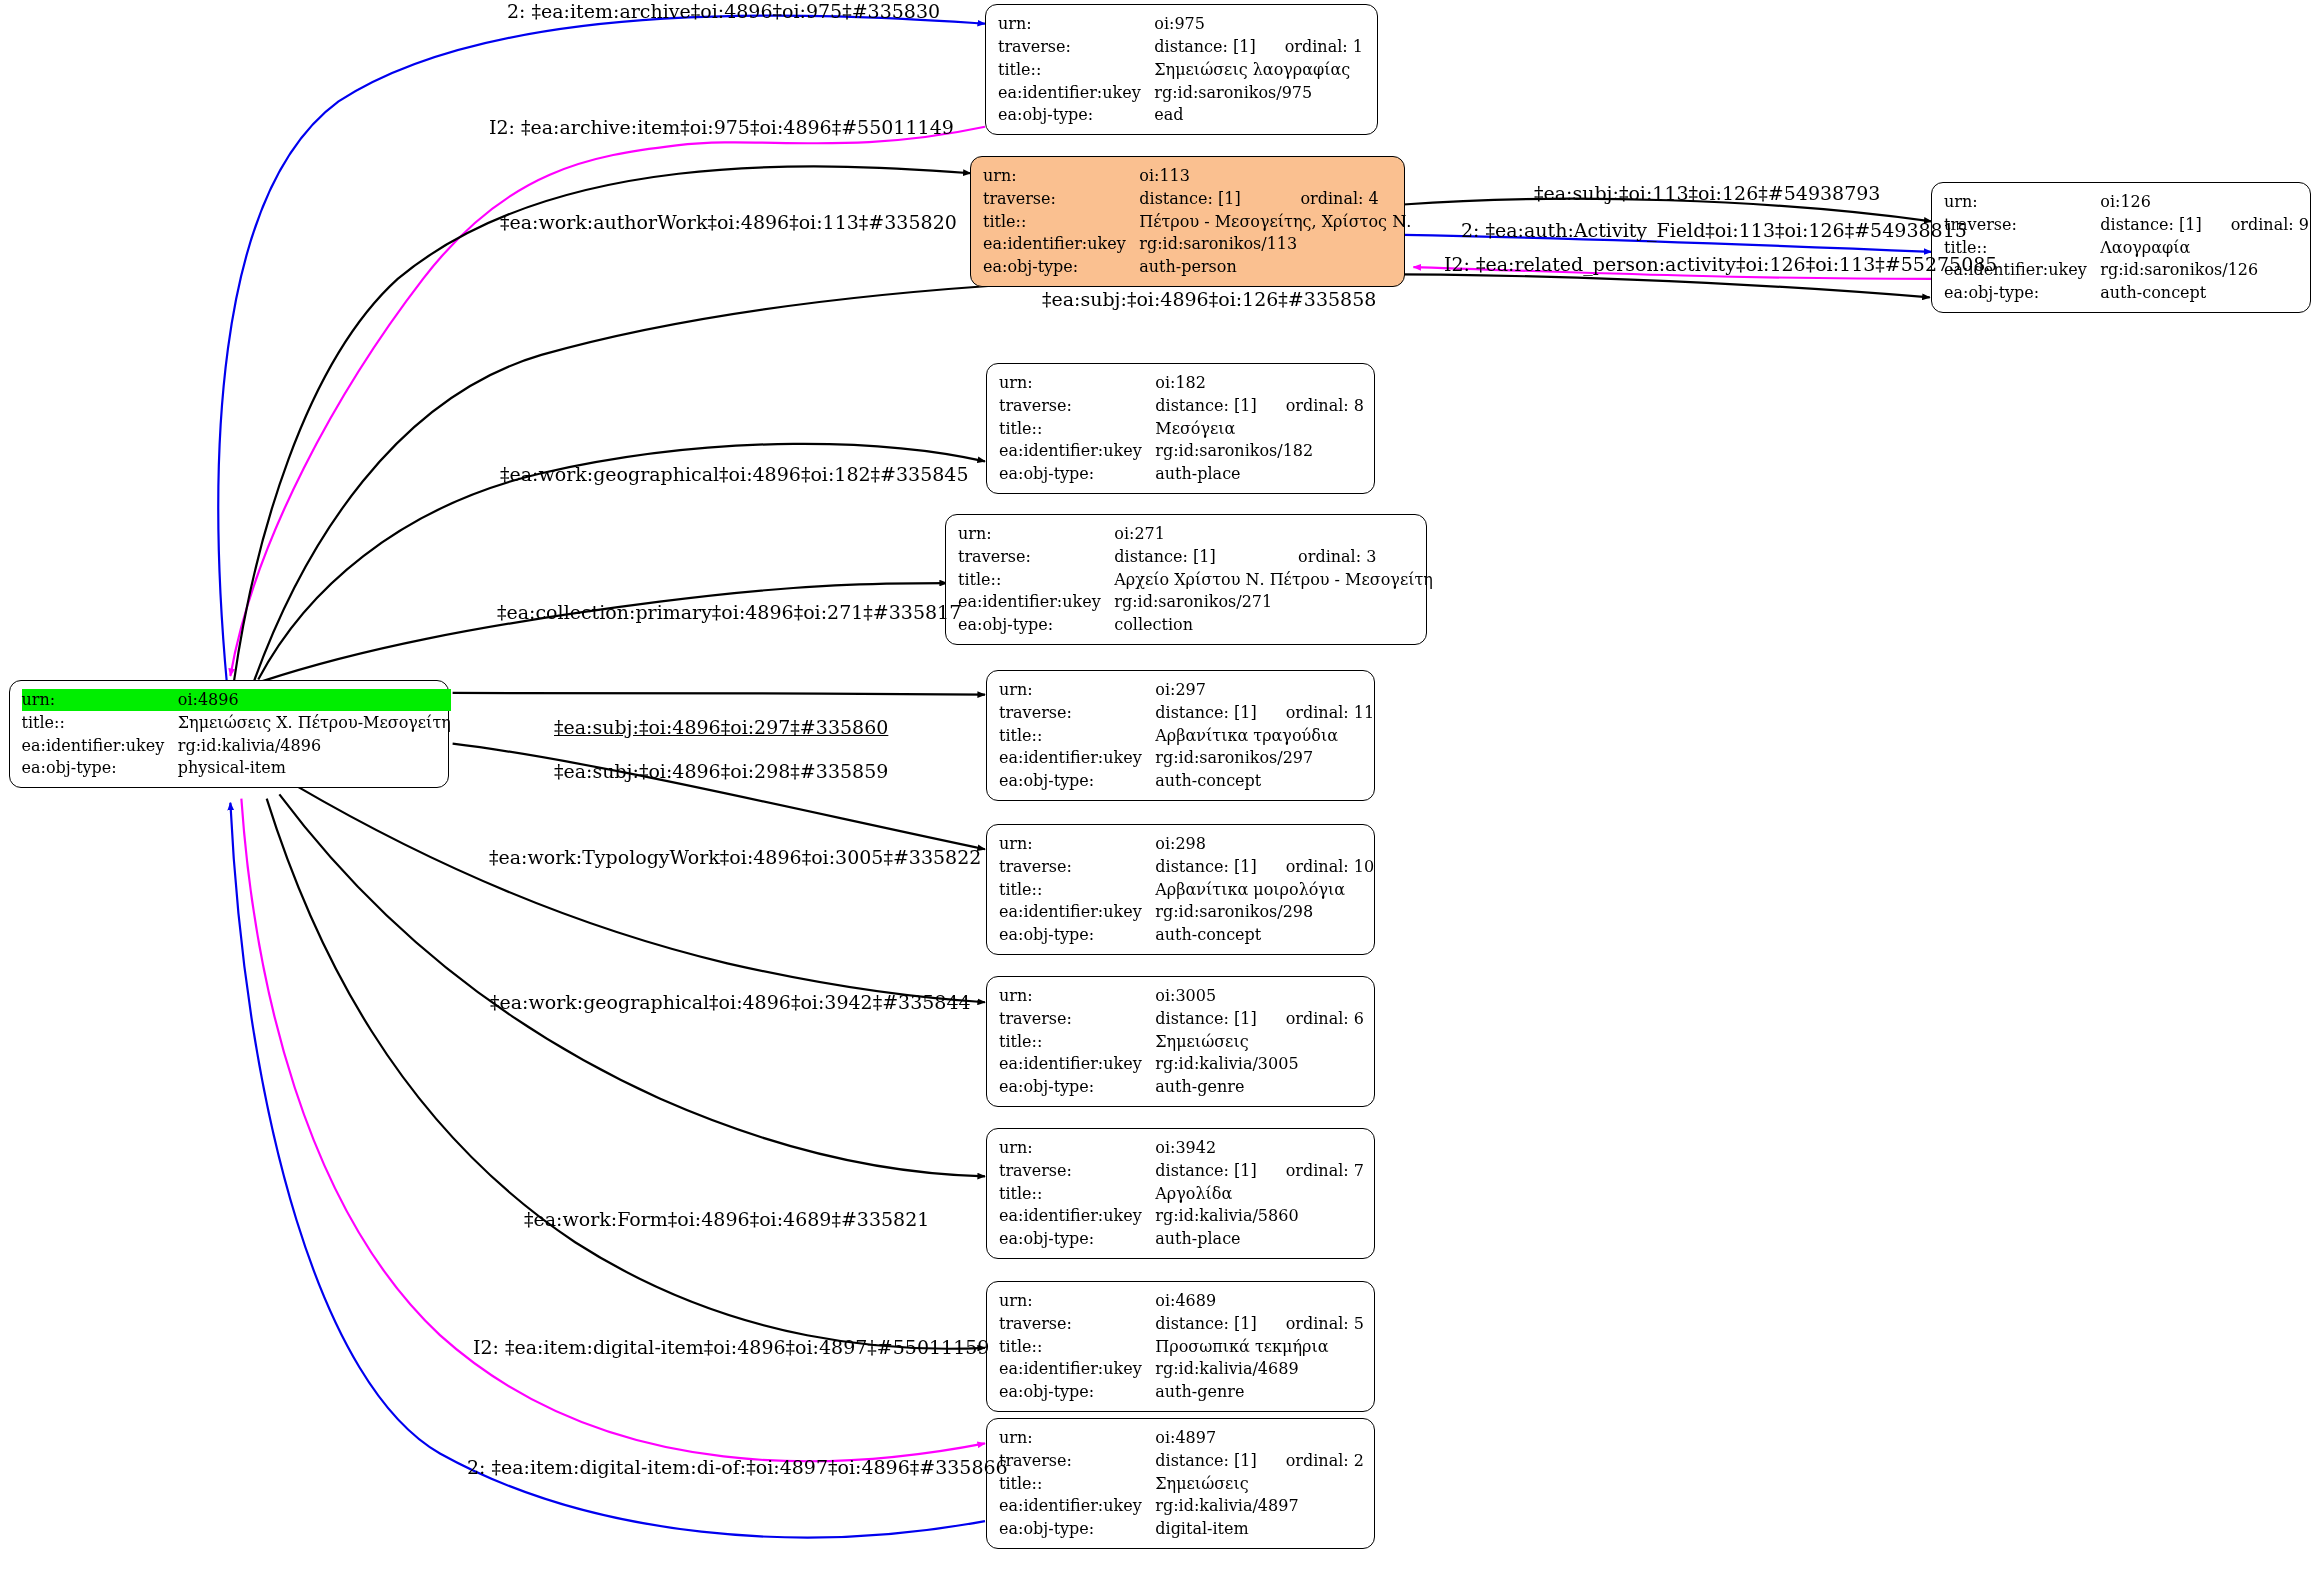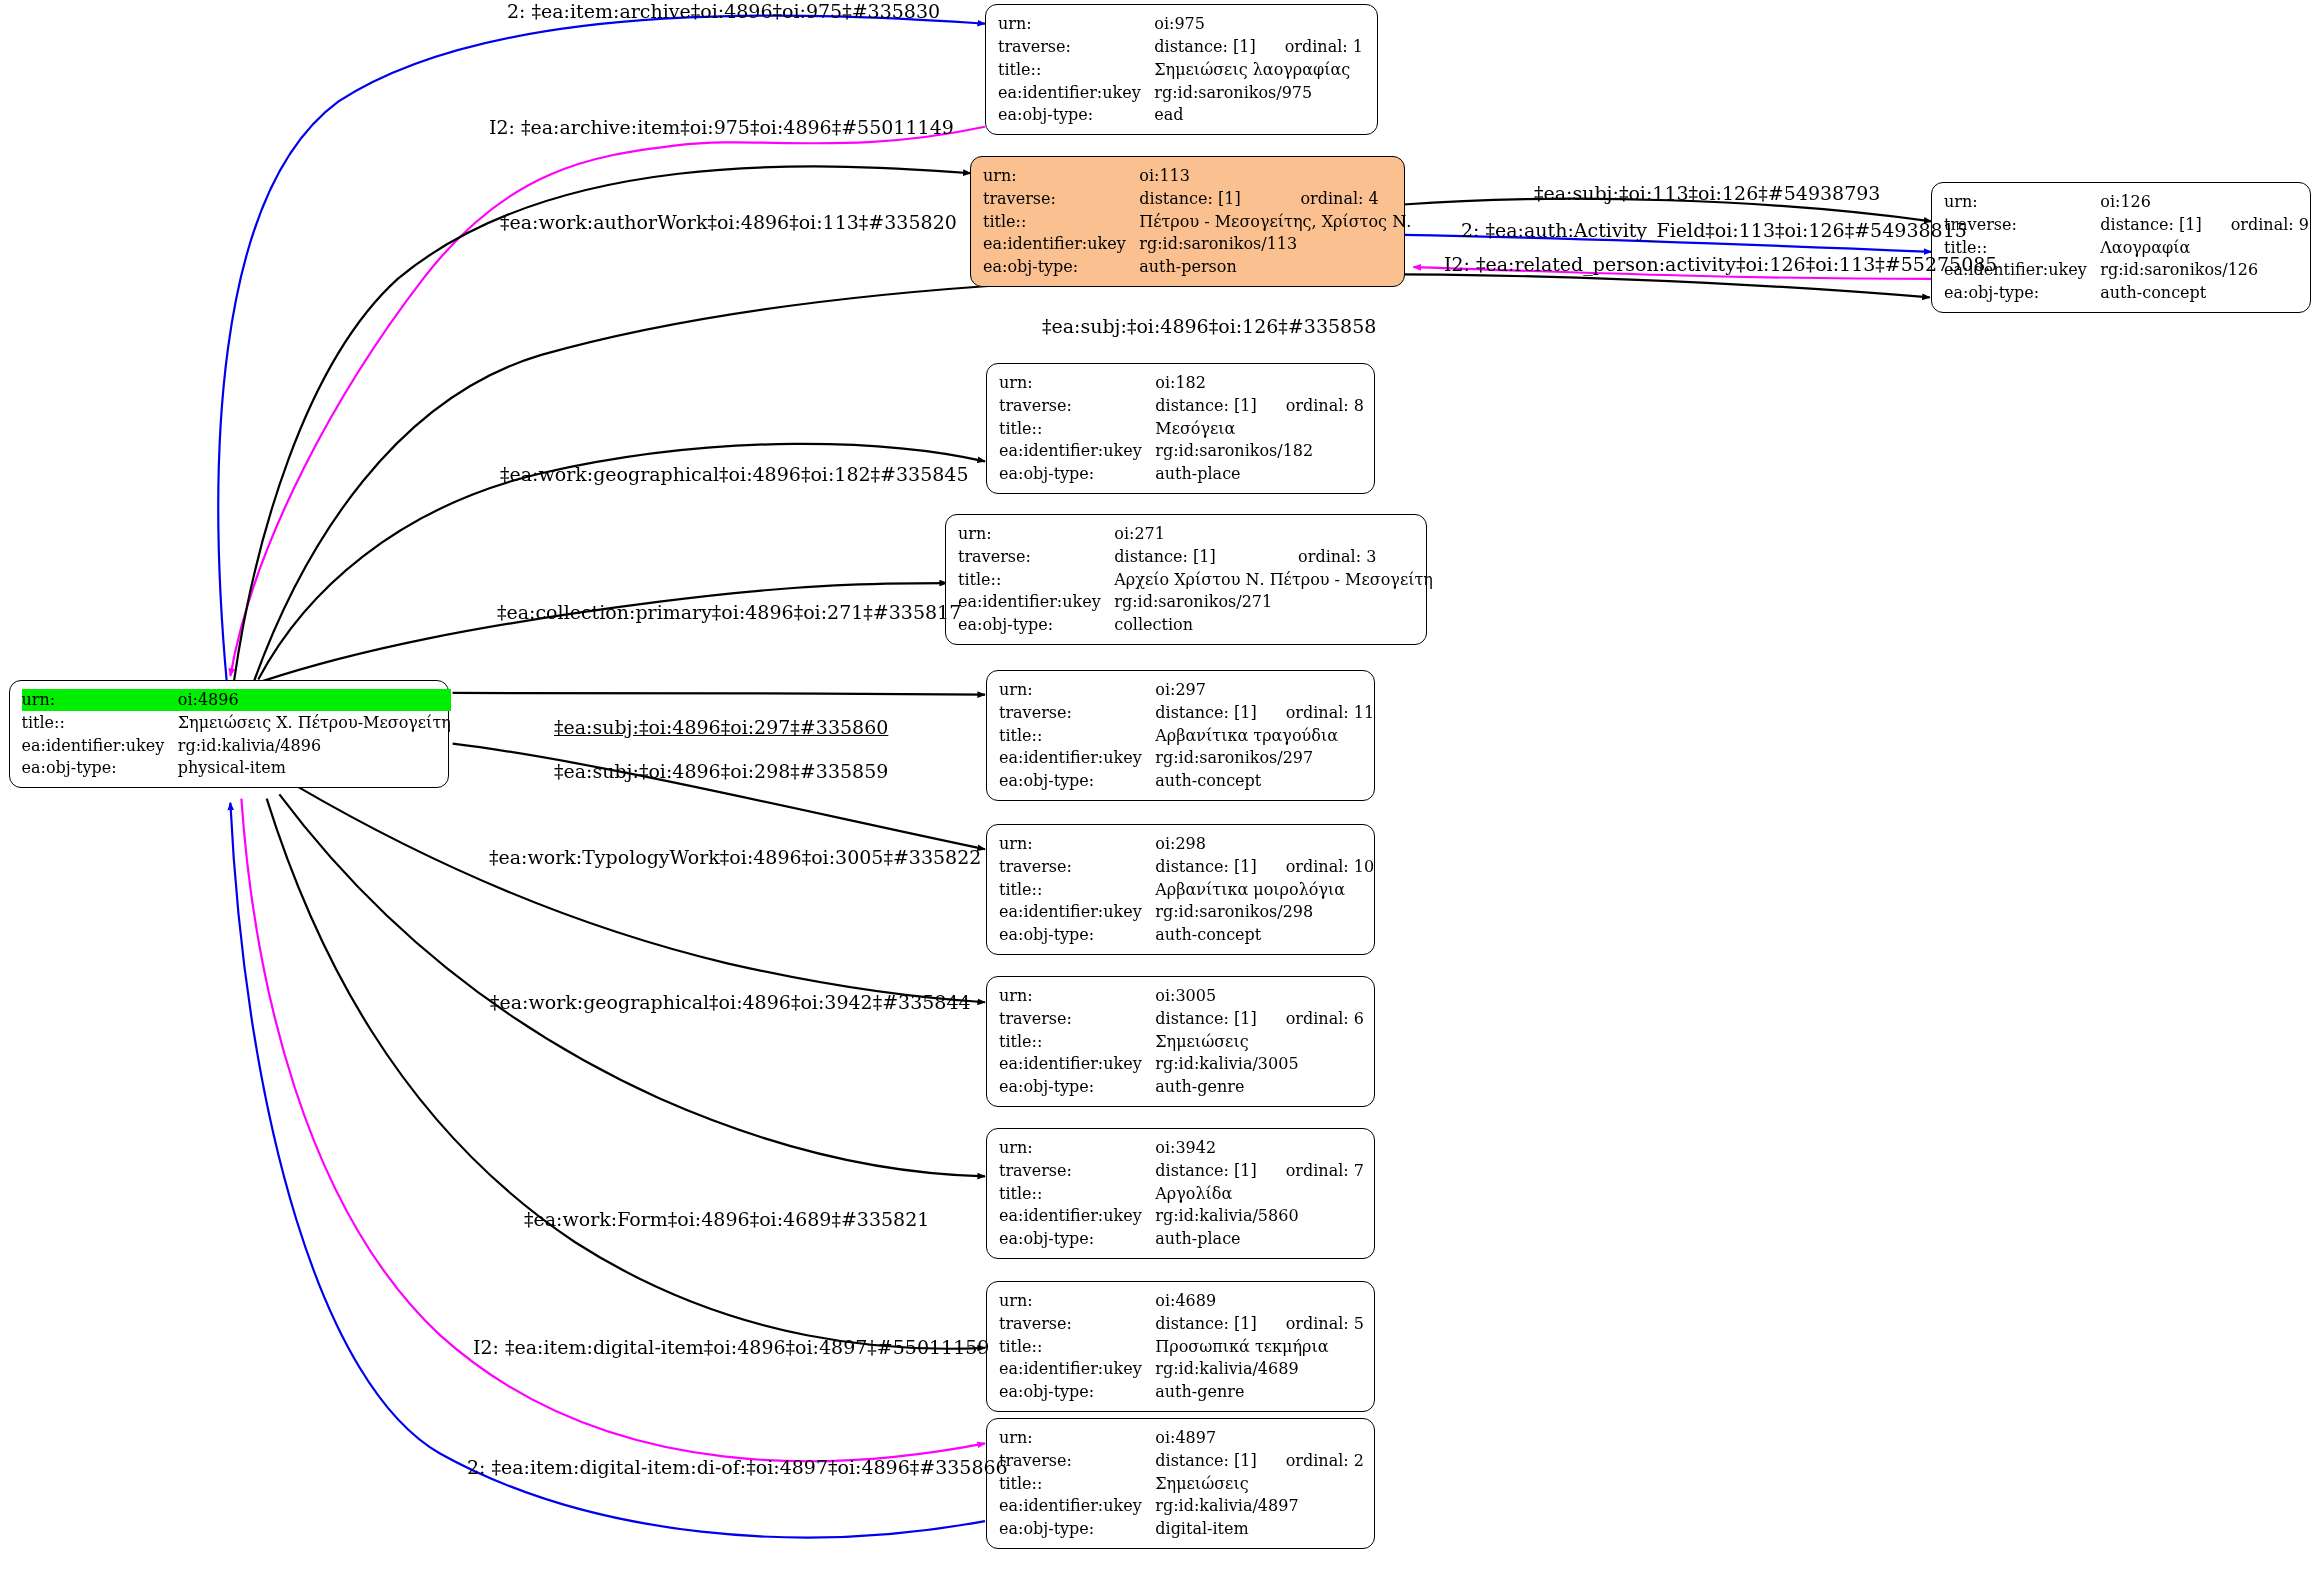--- a/index.html
+++ b/index.html
@@ -454,21 +454,21 @@
     </tbody>
       </table>
   </div>
 
   <div class="edge-label" style="left:507px; top:1.7px;">2: ‡ea:item:archive‡oi:4896‡oi:975‡#335830</div>
   <div class="edge-label" style="left:489px; top:118px;">I2: ‡ea:archive:item‡oi:975‡oi:4896‡#55011149</div>
   <div class="edge-label" style="left:500px; top:213px;">‡ea:work:authorWork‡oi:4896‡oi:113‡#335820</div>
   <div class="edge-label" style="left:1534px; top:184px;">‡ea:subj:‡oi:113‡oi:126‡#54938793</div>
   <div class="edge-label" style="left:1461px; top:221px;">2: ‡ea:auth:Activity_Field‡oi:113‡oi:126‡#54938815</div>
   <div class="edge-label" style="left:1444px; top:255px;">I2: ‡ea:related_person:activity‡oi:126‡oi:113‡#55275085</div>
-  <div class="edge-label" style="left:1042px; top:317px;">‡ea:subj:‡oi:4896‡oi:126‡#335858</div>
+  <div class="edge-label" style="left:1042px; top:290px;">‡ea:subj:‡oi:4896‡oi:126‡#335858</div>
   <div class="edge-label" style="left:500px; top:465px;">‡ea:work:geographical‡oi:4896‡oi:182‡#335845</div>
   <div class="edge-label" style="left:497px; top:603px;">‡ea:collection:primary‡oi:4896‡oi:271‡#335817</div>
   <div class="edge-label" style="left:554px; top:718px;text-decoration:underline;">‡ea:subj:‡oi:4896‡oi:297‡#335860</div>
   <div class="edge-label" style="left:554px; top:762px;">‡ea:subj:‡oi:4896‡oi:298‡#335859</div>
   <div class="edge-label" style="left:489px; top:848px;">‡ea:work:TypologyWork‡oi:4896‡oi:3005‡#335822</div>
   <div class="edge-label" style="left:490px; top:993px;">‡ea:work:geographical‡oi:4896‡oi:3942‡#335844</div>
   <div class="edge-label" style="left:524px; top:1210px;">‡ea:work:Form‡oi:4896‡oi:4689‡#335821</div>
   <div class="edge-label" style="left:473px; top:1338px;">I2: ‡ea:item:digital-item‡oi:4896‡oi:4897‡#55011159</div>
   <div class="edge-label" style="left:467px; top:1458px;">2: ‡ea:item:digital-item:di-of:‡oi:4897‡oi:4896‡#335866</div>
 

